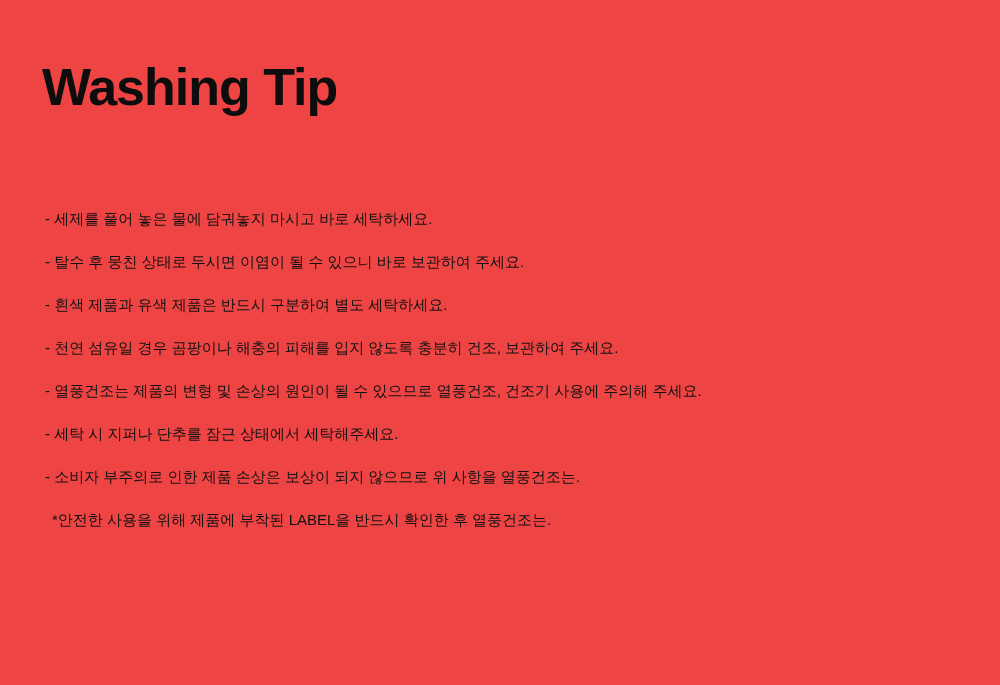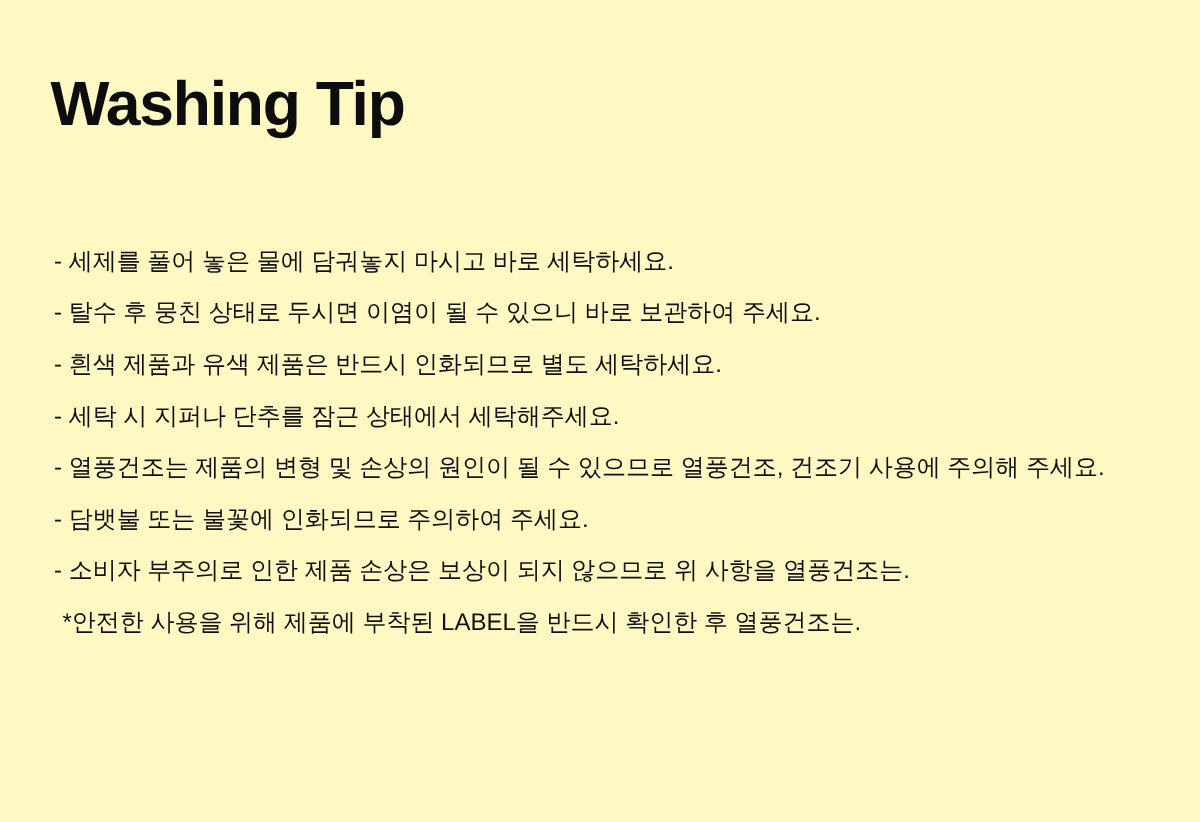--- a/index.html
+++ b/index.html
@@ -4,41 +4,41 @@
 <style>
   html, body {
     margin: 0;
     padding: 0;
     background: #ffffff;
   }
   .page {
     position: relative;
     width: 1000px;
     height: 685px;
-    background: #fef9c3;
+    background: #ef4444;
     overflow: hidden;
     font-family: "Liberation Sans", "DejaVu Sans", sans-serif;
   }
   .page-title {
     position: absolute;
     left: 42px;
     top: 58px;
     margin: 0;
     font-size: 52px;
     line-height: 1.15;
     font-weight: 700;
     letter-spacing: -1px;
     color: #0d0d0d;
   }
   .tips-list {
     position: absolute;
     left: 45px;
     top: 197px;
     right: 30px;
-    font-size: 20px;
+    font-size: 15px;
     font-weight: 500;
     line-height: 43px;
     color: #111111;
     white-space: nowrap;
   }
   .tip-item {
     height: 43px;
   }
   .tip-item.note {
     padding-left: 7px;
@@ -46,20 +46,20 @@
 </style>
 </head>
 <body>
 
 <div class="page">
   <h1 class="page-title">Washing Tip</h1>
 
   <div class="tips-list">
     <div class="tip-item">- 세제를 풀어 놓은 물에 담궈놓지 마시고 바로 세탁하세요.</div>
     <div class="tip-item">- 탈수 후 뭉친 상태로 두시면 이염이 될 수 있으니 바로 보관하여 주세요.</div>
-    <div class="tip-item">- 흰색 제품과 유색 제품은 반드시 인화되므로 별도 세탁하세요.</div>
+    <div class="tip-item">- 흰색 제품과 유색 제품은 반드시 구분하여 별도 세탁하세요.</div>
+    <div class="tip-item">- 천연 섬유일 경우 곰팡이나 해충의 피해를 입지 않도록 충분히 건조, 보관하여 주세요.</div>
+    <div class="tip-item">- 열풍건조는 제품의 변형 및 손상의 원인이 될 수 있으므로 열풍건조, 건조기 사용에 주의해 주세요.</div>
     <div class="tip-item">- 세탁 시 지퍼나 단추를 잠근 상태에서 세탁해주세요.</div>
-    <div class="tip-item">- 열풍건조는 제품의 변형 및 손상의 원인이 될 수 있으므로 열풍건조, 건조기 사용에 주의해 주세요.</div>
-    <div class="tip-item">- 담뱃불 또는 불꽃에 인화되므로 주의하여 주세요.</div>
     <div class="tip-item">- 소비자 부주의로 인한 제품 손상은 보상이 되지 않으므로 위 사항을 열풍건조는.</div>
     <div class="tip-item note">*안전한 사용을 위해 제품에 부착된 LABEL을 반드시 확인한 후 열풍건조는.</div>
   </div>
 </div>
 
 </body></html>

